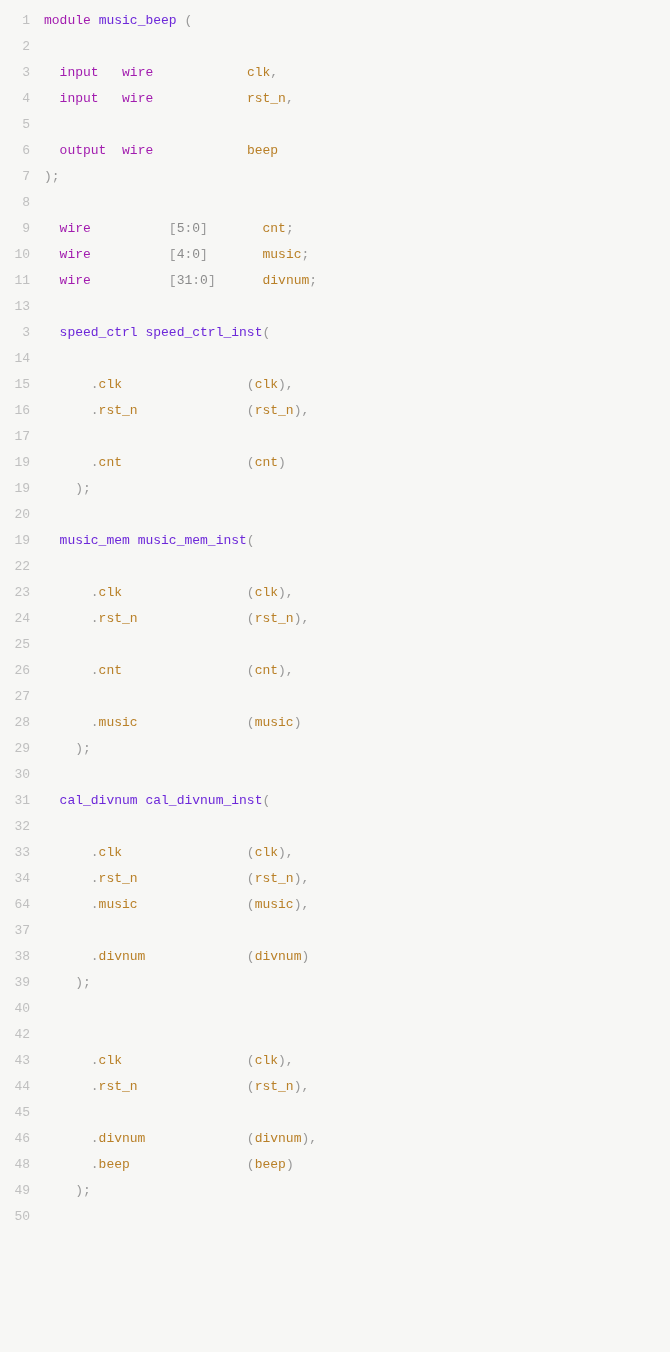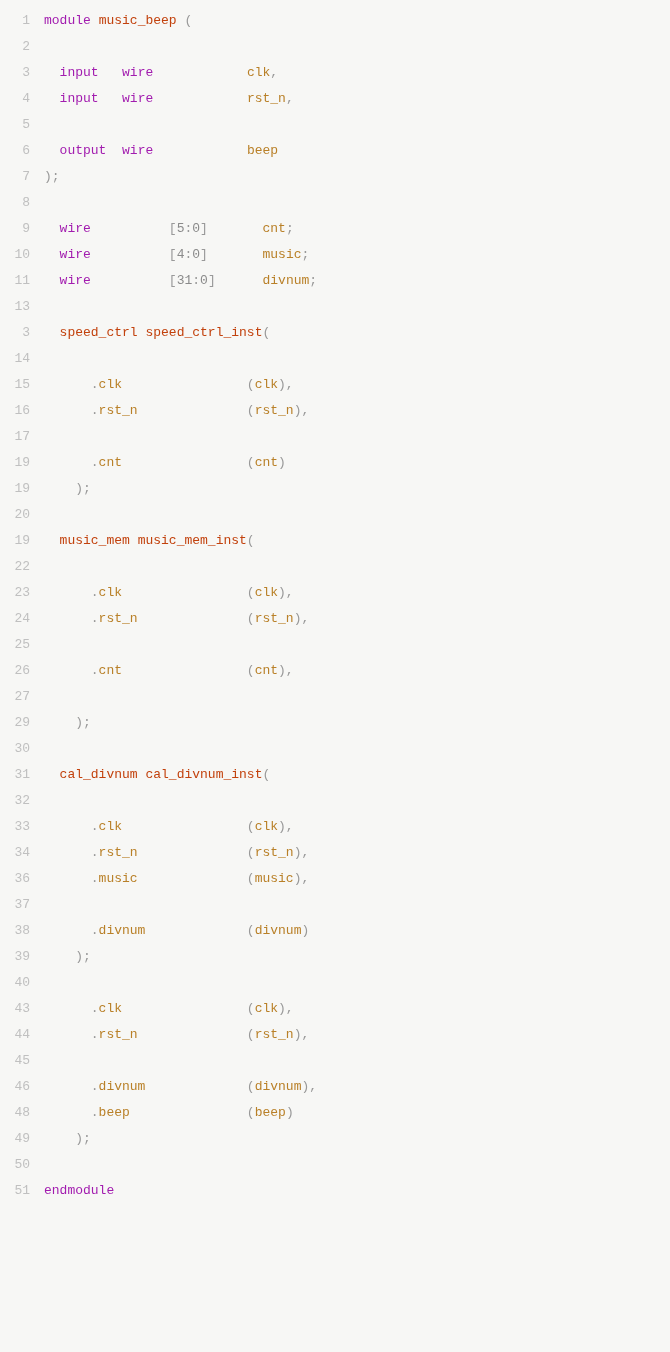--- a/index.html
+++ b/index.html
@@ -23,21 +23,21 @@
     color: #c0c0c0;
     padding-right: 14px;
     flex-shrink: 0;
     user-select: none;
   }
   .code {
     flex: 1;
     color: #999;
   }
   .kw   { color: #a21caf; }   
-  .id   { color: #c2410c; }   
+  .id   { color: #6d28d9; }   
   .port { color: #b98028; }   
   .num  { color: #8a8a8a; }   
   .punct{ color: #999; }
   .sig  { color: #b98028; }
 </style>
 </head>
 <body>
 
 <div class="code-container" id="code-root">
     <div class="line"><span class="lineno">1</span><span class="code"><span class="kw">module</span><span class="punct"> </span><span class="id">music_beep</span><span class="punct"> (</span></span></div>
@@ -60,32 +60,33 @@
     <div class="line"><span class="lineno">19</span><span class="code"><span class="punct">      .</span><span class="port">cnt</span><span class="punct">                (</span><span class="sig">cnt</span><span class="punct">)</span></span></div>
     <div class="line"><span class="lineno">19</span><span class="code"><span class="punct">    );</span></span></div>
     <div class="line"><span class="lineno">20</span><span class="code"></span></div>
     <div class="line"><span class="lineno">19</span><span class="code"><span class="punct">  </span><span class="id">music_mem</span><span class="punct"> </span><span class="id">music_mem_inst</span><span class="punct">(</span></span></div>
     <div class="line"><span class="lineno">22</span><span class="code"></span></div>
     <div class="line"><span class="lineno">23</span><span class="code"><span class="punct">      .</span><span class="port">clk</span><span class="punct">                (</span><span class="sig">clk</span><span class="punct">),</span></span></div>
     <div class="line"><span class="lineno">24</span><span class="code"><span class="punct">      .</span><span class="port">rst_n</span><span class="punct">              (</span><span class="sig">rst_n</span><span class="punct">),</span></span></div>
     <div class="line"><span class="lineno">25</span><span class="code"></span></div>
     <div class="line"><span class="lineno">26</span><span class="code"><span class="punct">      .</span><span class="port">cnt</span><span class="punct">                (</span><span class="sig">cnt</span><span class="punct">),</span></span></div>
     <div class="line"><span class="lineno">27</span><span class="code"></span></div>
+    <div class="line"><span class="lineno">28</span><span class="code"><span class="punct">      .</span><span class="port">music</span><span class="punct">              (</span><span class="sig">music</span><span class="punct">)</span></span></div>
     <div class="line"><span class="lineno">29</span><span class="code"><span class="punct">    );</span></span></div>
     <div class="line"><span class="lineno">30</span><span class="code"></span></div>
     <div class="line"><span class="lineno">31</span><span class="code"><span class="punct">  </span><span class="id">cal_divnum</span><span class="punct"> </span><span class="id">cal_divnum_inst</span><span class="punct">(</span></span></div>
     <div class="line"><span class="lineno">32</span><span class="code"></span></div>
     <div class="line"><span class="lineno">33</span><span class="code"><span class="punct">      .</span><span class="port">clk</span><span class="punct">                (</span><span class="sig">clk</span><span class="punct">),</span></span></div>
     <div class="line"><span class="lineno">34</span><span class="code"><span class="punct">      .</span><span class="port">rst_n</span><span class="punct">              (</span><span class="sig">rst_n</span><span class="punct">),</span></span></div>
-    <div class="line"><span class="lineno">36</span><span class="code"><span class="punct">      .</span><span class="port">music</span><span class="punct">              (</span><span class="sig">music</span><span class="punct">),</span></span></div>
+    <div class="line"><span class="lineno">64</span><span class="code"><span class="punct">      .</span><span class="port">music</span><span class="punct">              (</span><span class="sig">music</span><span class="punct">),</span></span></div>
     <div class="line"><span class="lineno">37</span><span class="code"></span></div>
     <div class="line"><span class="lineno">38</span><span class="code"><span class="punct">      .</span><span class="port">divnum</span><span class="punct">             (</span><span class="sig">divnum</span><span class="punct">)</span></span></div>
     <div class="line"><span class="lineno">39</span><span class="code"><span class="punct">    );</span></span></div>
     <div class="line"><span class="lineno">40</span><span class="code"></span></div>
+    <div class="line"><span class="lineno">42</span><span class="code"></span></div>
     <div class="line"><span class="lineno">43</span><span class="code"><span class="punct">      .</span><span class="port">clk</span><span class="punct">                (</span><span class="sig">clk</span><span class="punct">),</span></span></div>
     <div class="line"><span class="lineno">44</span><span class="code"><span class="punct">      .</span><span class="port">rst_n</span><span class="punct">              (</span><span class="sig">rst_n</span><span class="punct">),</span></span></div>
     <div class="line"><span class="lineno">45</span><span class="code"></span></div>
     <div class="line"><span class="lineno">46</span><span class="code"><span class="punct">      .</span><span class="port">divnum</span><span class="punct">             (</span><span class="sig">divnum</span><span class="punct">),</span></span></div>
     <div class="line"><span class="lineno">48</span><span class="code"><span class="punct">      .</span><span class="port">beep</span><span class="punct">               (</span><span class="sig">beep</span><span class="punct">)</span></span></div>
     <div class="line"><span class="lineno">49</span><span class="code"><span class="punct">    );</span></span></div>
     <div class="line"><span class="lineno">50</span><span class="code"></span></div>
-    <div class="line"><span class="lineno">51</span><span class="code"><span class="kw">endmodule</span></span></div>
   </div>
 
 </body></html>

